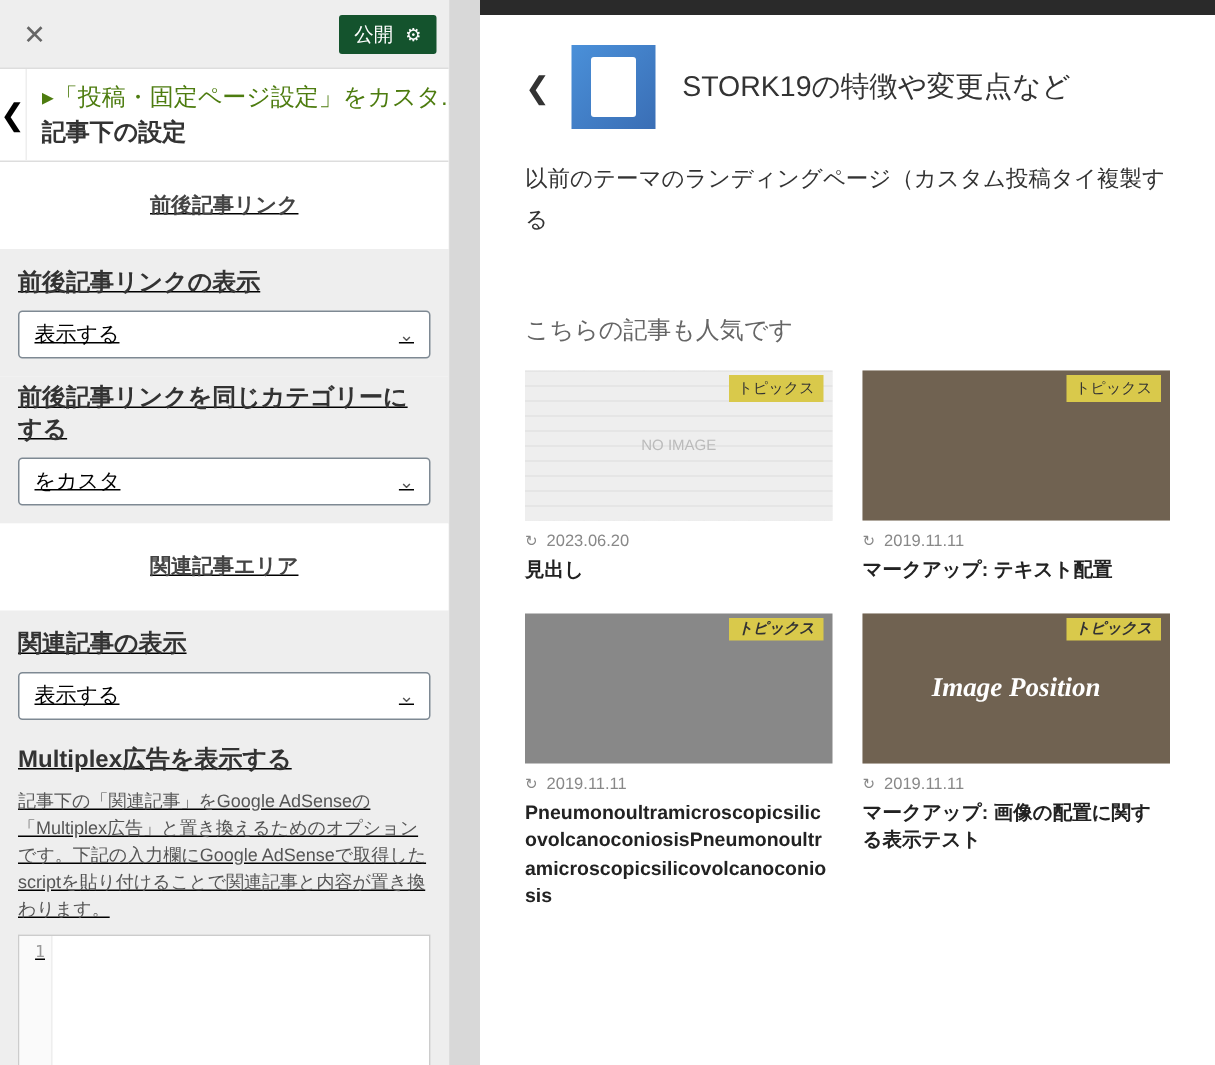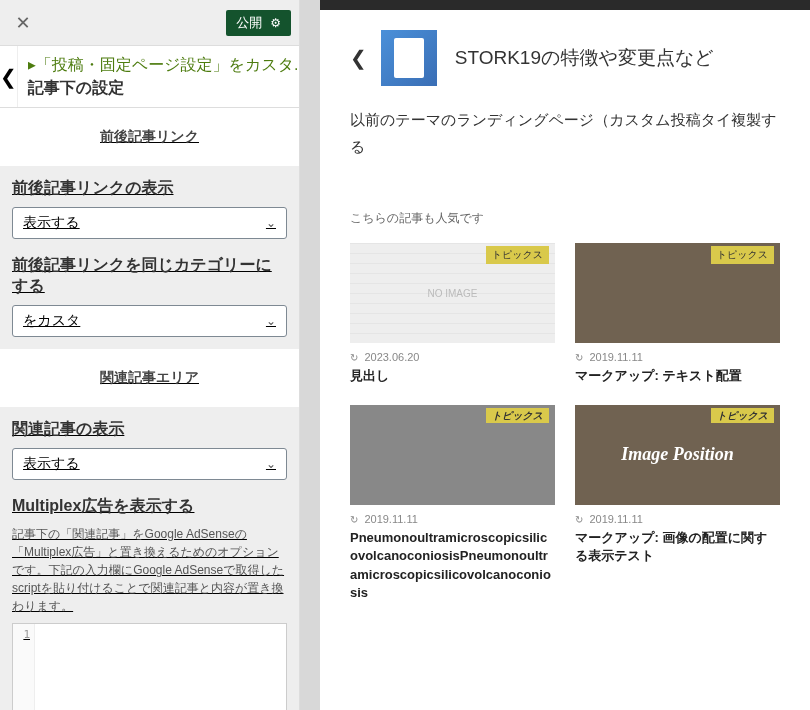--- a/index.html
+++ b/index.html
@@ -29,21 +29,21 @@
     .codearea { flex: 1; height: 110px; padding: 4px; font-size: 12px; }
     .main { flex: 1; background: #d8d8d8; padding: 0; position: relative; overflow: hidden; }
     .main-inner { background: #fff; margin-left: 20px; padding: 0 0 30px 0; height: 100%; }
     .related-item { display: flex; align-items: center; padding: 20px 30px; }
     .related-arrow { font-size: 20px; margin-right: 14px; color: #333; }
     .related-img { width: 56px; height: 56px; background: linear-gradient(135deg,#4a90d9,#3a6eb5); margin-right: 18px; display:flex;align-items:center;justify-content:center;color:#fff;font-size:8px;flex-direction:column; }
     .related-text { font-size: 19px; color: #333; }
     .below-text { padding: 0 30px 20px 30px; font-size: 15px; color: #333; line-height: 1.8; }
     .rec-header { padding: 30px 30px 16px 30px; display: flex; align-items: baseline; gap: 12px; }
     .rec-title { font-size: 24px; font-weight: 700; letter-spacing: 1px; color: #333; }
-    .rec-sub { font-size: 12px; color: #666; }
+    .rec-sub { font-size: 16px; color: #666; }
     .cards { padding: 0 30px; display: grid; grid-template-columns: 1fr 1fr; gap: 20px; }
     .card { }
     .thumb { width: 100%; height: 100px; background: #f0f0f0; position: relative; margin-bottom: 8px; }
     .tag { position: absolute; top: 3px; right: 6px; background: #d9c94b; color: #333; font-size: 10px; padding: 2px 6px; }
     .noimage { display:flex;align-items:center;justify-content:center;height:100%;color:#bbb;font-size:10px;background:repeating-linear-gradient(0deg,#eee,#eee 9px,#e5e5e5 9px,#e5e5e5 10px),repeating-linear-gradient(90deg,#eee,#eee 9px,#e5e5e5 9px,#e5e5e5 10px); }
     .meta { display: flex; align-items: center; gap: 6px; font-size: 11px; color: #888; margin-bottom: 4px; }
     .refresh { font-size: 10px; }
     .card-title { font-size: 13px; font-weight: 700; color: #222; line-height: 1.4; word-break: break-all; }
     .thumb-office { background: linear-gradient(rgba(0,0,0,.2),rgba(0,0,0,.2)),#8c7a65; background-size:cover; }
     .thumb-text { display:flex;align-items:center;justify-content:center;color:#fff;font-family:Georgia,serif;font-style:italic;font-weight:700;font-size:18px;text-align:center;line-height:1.1; }

